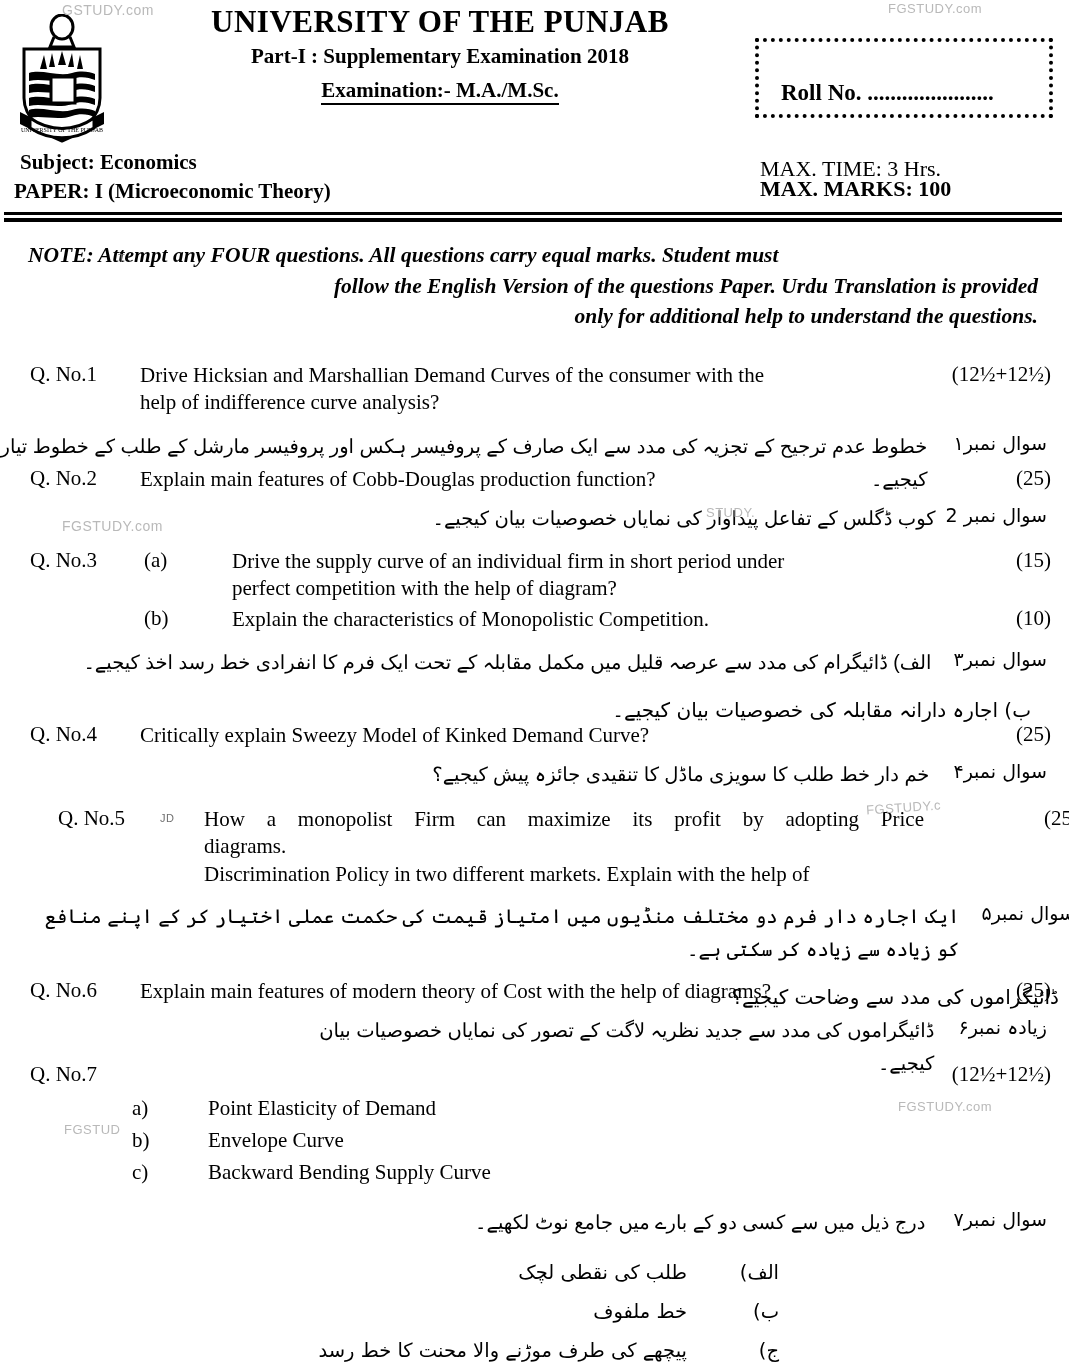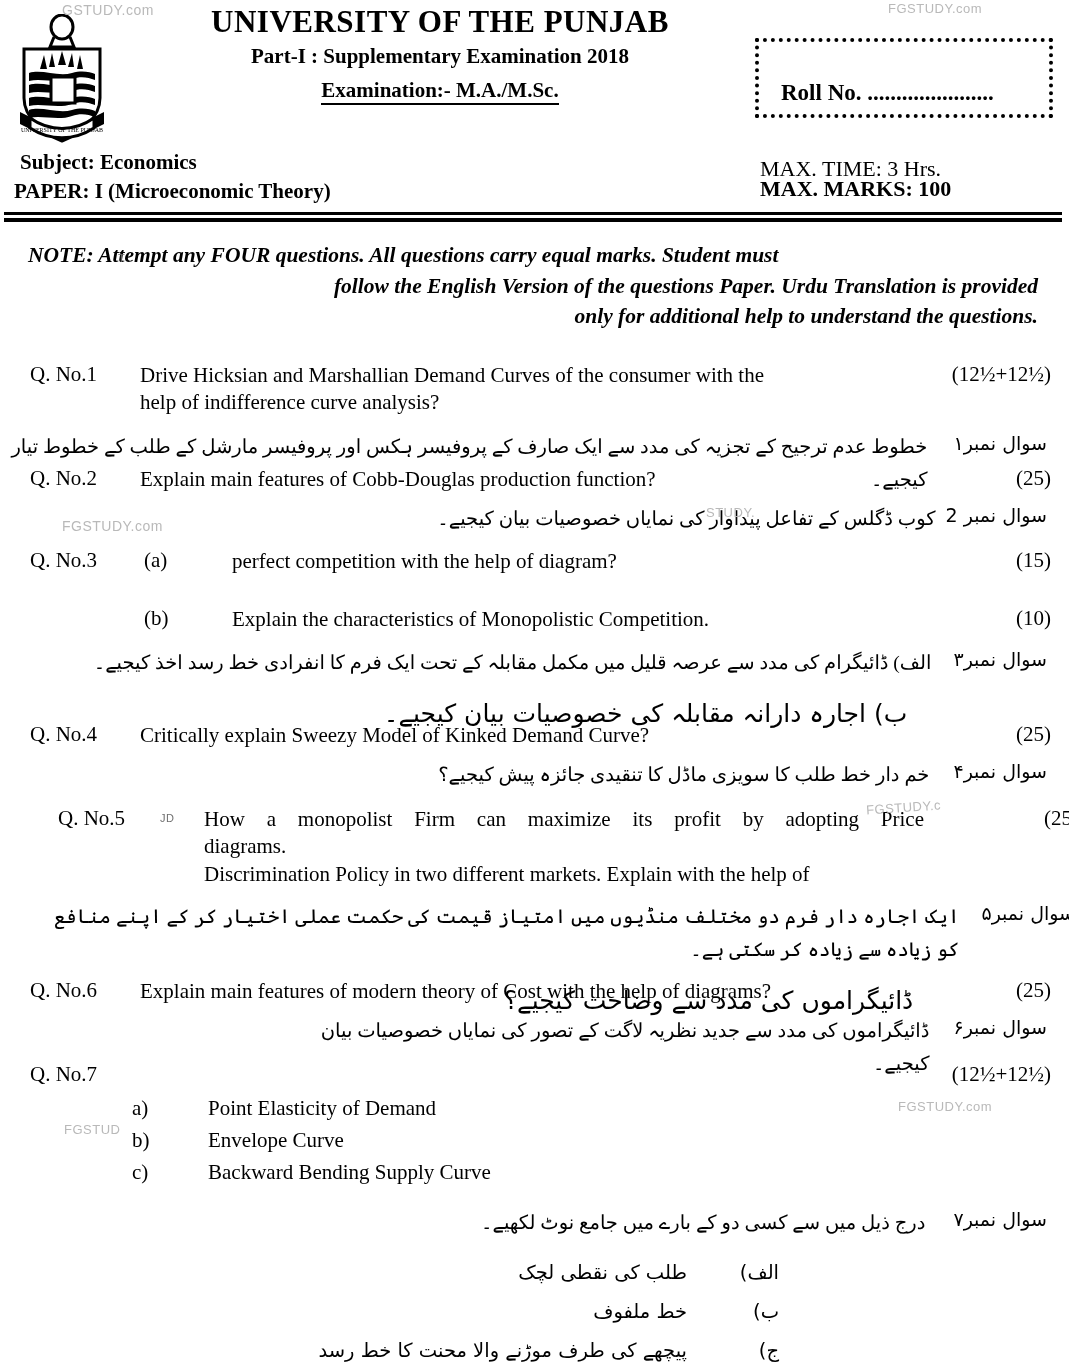--- a/index.html
+++ b/index.html
@@ -190,32 +190,32 @@
   }
   .urdu-row .u-label {
     flex: 0 0 auto;
     font-family: "DejaVu Sans", sans-serif;
     font-size: 19px;
     white-space: nowrap;
     padding-top: 2px;
   }
   .urdu-row .u-body {
     flex: 1 1 auto;
-    font-family: Liberation Serif, serif;
+    font-family: Liberation Sans, sans-serif;
     font-size: 19.5px;
     line-height: 1.7;
     text-align: right;
   }
   .urdu-sub {
     direction: rtl;
-    text-align: center;
+    text-align: right;
     padding-right: 38px;
     padding-left: 220px;
     font-family: "DejaVu Sans", sans-serif;
-    font-size: 25px;
+    font-size: 20px;
     line-height: 1.7;
   }
   .urdu-item {
     direction: rtl;
     display: flex;
     gap: 34px;
     font-family: "DejaVu Sans", sans-serif;
     font-size: 19.5px;
     padding-right: 300px;
     line-height: 2.0;
@@ -324,20 +324,21 @@
       <div class="u-label">سوال نمبر 2</div>
       <div class="u-body">کوب ڈگلس کے تفاعل پیداوار کی نمایاں خصوصیات بیان کیجیے۔</div>
     </div>
   </div>
 
   <div class="qblock" style="top:548px;">
     <div class="qrow" style="height:58px;">
       <div class="qno">Q. No.3</div>
       <div class="qpart" style="left:144px; top:0;">(a)</div>
       <div class="qtext" style="margin-left:232px; width:660px;">
+        <div>Drive the supply curve of an individual firm in short period under</div>
         <div>perfect competition with the help of diagram?</div>
       </div>
       <div class="marks">(15)</div>
     </div>
     <div class="qrow" style="height:32px;">
       <div class="qpart" style="left:144px; top:0;">(b)</div>
       <div class="qtext" style="margin-left:232px; width:660px;">
         <div>Explain the characteristics of Monopolistic Competition.</div>
       </div>
       <div class="marks">(10)</div>
@@ -382,21 +383,21 @@
 
   <div class="qblock" style="top:978px;">
     <div class="qrow" style="height:30px;">
       <div class="qno">Q. No.6</div>
       <div class="qtext" style="margin-left:140px; width:790px;">
         <div>Explain main features of modern theory of Cost with the help of diagrams?</div>
       </div>
       <div class="marks">(25)</div>
     </div>
     <div class="urdu-row" style="margin-top:6px; padding-left:290px; gap:24px;">
-      <div class="u-label">سوال نمبر۶</div>
+      <div class="u-label">زیادہ نمبر۶</div>
       <div class="u-body">ڈائیگراموں کی مدد سے جدید نظریہ لاگت کے تصور کی نمایاں خصوصیات بیان کیجیے۔</div>
     </div>
   </div>
 
   <div class="qblock" style="top:1062px;">
     <div class="qrow" style="height:32px;">
       <div class="qno">Q. No.7</div>
       <div class="marks">(12½+12½)</div>
     </div>
 

